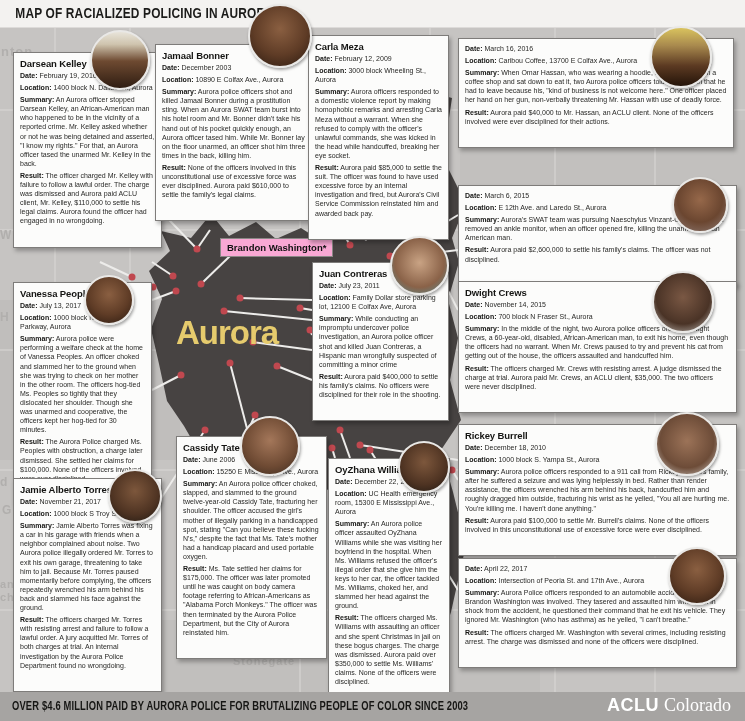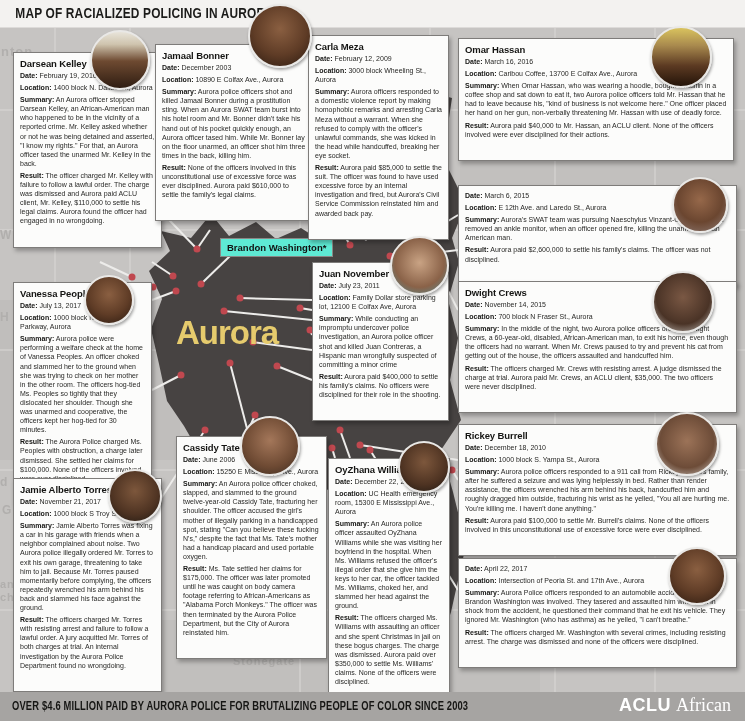--- a/index.html
+++ b/index.html
@@ -24,21 +24,21 @@
   
   svg.layer{position:absolute;left:0;top:0;z-index:2;}
   svg.streets{z-index:0;}
 
   
   .mlabel{position:absolute;color:#b1afad;z-index:1;font-weight:bold;letter-spacing:1px;}
 
   
   .aurora{position:absolute;left:176px;top:314px;z-index:3;font-size:33px;font-weight:700;
        color:#e6cb6d;letter-spacing:-1px;}
-  .callout{position:absolute;left:220px;top:238px;z-index:4;background:#5eead4;color:#111;
+  .callout{position:absolute;left:220px;top:238px;z-index:4;background:#f9a8d4;color:#111;
        font-size:9.5px;font-weight:bold;padding:3px 6px;border:1px solid #8a8886;white-space:nowrap;}
 
   
   .card{position:absolute;z-index:5;background:#fcfcfb;border:1px solid #7e7c7a;
        box-shadow:2px 3px 4px rgba(0,0,0,.28);padding:5px 6px 18px;}
   .card h3{margin:0 0 2px;font-size:9.5px;font-weight:bold;color:#151513;letter-spacing:-.1px;}
   .fld{margin:0 0 3px;font-size:7px;line-height:1.3;color:#282826;}
   .lb{font-weight:bold;color:#151513;}
 
   
@@ -175,21 +175,20 @@
 
   <div class="card" style="left:308px;top:35px;width:127px">
     <h3>Carla Meza</h3>
     <p class="fld"><span class="lb">Date:</span> <span>February 12, 2009</span></p>
     <p class="fld"><span class="lb">Location:</span> <span>3000 block Wheeling St., Aurora</span></p>
     <p class="fld"><span class="lb">Summary:</span> <span>Aurora officers responded to a domestic violence report by making homophobic remarks and arresting Carla Meza without a warrant. When she refused to comply with the officer's unlawful commands, she was kicked in the head while handcuffed, breaking her eye socket.</span></p>
     <p class="fld"><span class="lb">Result:</span> <span>Aurora paid $85,000 to settle the suit. The officer was found to have used excessive force by an internal investigation and fired, but Aurora's Civil Service Commission reinstated him and awarded back pay.</span></p>
   </div>
 
   <div class="card" style="left:458px;top:38px;width:262px">
-    <h3>Omar Hassan</h3>
     <p class="fld"><span class="lb">Date:</span> <span>March 16, 2016</span></p>
     <p class="fld"><span class="lb">Location:</span> <span>Caribou Coffee, 13700 E Colfax Ave., Aurora</span></p>
     <p class="fld"><span class="lb">Summary:</span> <span>When Omar Hassan, who was wearing a hoodie, bought a muffin in a coffee shop and sat down to eat it, two Aurora police officers told Mr. Hassan that he had to leave because his, "kind of business is not welcome here." One officer placed her hand on her gun, non-verbally threatening Mr. Hassan with use of deadly force.</span></p>
     <p class="fld"><span class="lb">Result:</span> <span>Aurora paid $40,000 to Mr. Hassan, an ACLU client. None of the officers involved were ever disciplined for their actions.</span></p>
   </div>
 
   <div class="card" style="left:458px;top:185px;width:265px">
     <p class="fld"><span class="lb">Date:</span> <span>March 6, 2015</span></p>
     <p class="fld"><span class="lb">Location:</span> <span>E 12th Ave. and Laredo St., Aurora</span></p>
     <p class="fld"><span class="lb">Summary:</span> <span>Aurora's SWAT team was pursuing Naeschylus Vinzant-Carter, who had removed an ankle monitor, when an officer opened fire, killing the unarmed African American man.</span></p>
@@ -213,21 +212,21 @@
   </div>
 
   <div class="card" style="left:458px;top:558px;width:265px">
     <p class="fld"><span class="lb">Date:</span> <span>April 22, 2017</span></p>
     <p class="fld"><span class="lb">Location:</span> <span>Intersection of Peoria St. and 17th Ave., Aurora</span></p>
     <p class="fld"><span class="lb">Summary:</span> <span>Aurora Police officers responded to an automobile accident in which Brandon Washington was involved. They tasered and assaulted him when, still in shock from the accident, he questioned their command that he exit his vehicle. They ignored Mr. Washington (who has asthma) as he yelled, "I can't breathe."</span></p>
     <p class="fld"><span class="lb">Result:</span> <span>The officers charged Mr. Washington with several crimes, including resisting arrest. The charge was dismissed and none of the officers were disciplined.</span></p>
   </div>
 
   <div class="card" style="left:312px;top:262px;width:123px">
-    <h3>Juan November</h3>
+    <h3>Juan Contreras</h3>
     <p class="fld"><span class="lb">Date:</span> <span>July 23, 2011</span></p>
     <p class="fld"><span class="lb">Location:</span> <span>Family Dollar store parking lot, 12100 E Colfax Ave, Aurora</span></p>
     <p class="fld"><span class="lb">Summary:</span> <span>While conducting an impromptu undercover police investigation, an Aurora police officer shot and killed Juan Contreras, a Hispanic man wrongfully suspected of committing a minor crime</span></p>
     <p class="fld"><span class="lb">Result:</span> <span>Aurora paid $400,000 to settle his family's claims. No officers were disciplined for their role in the shooting.</span></p>
   </div>
 
   <div class="card" style="left:13px;top:282px;width:125px">
     <h3>Vanessa Peoples</h3>
     <p class="fld"><span class="lb">Date:</span> <span>July 13, 2017</span></p>
     <p class="fld"><span class="lb">Location:</span> <span>1000 block N Del Mar Parkway, Aurora</span></p>
@@ -273,17 +272,17 @@
   <div class="photo ph-i" style="left:240px;top:416px;width:56px;height:56px"></div>
   <div class="photo ph-h" style="left:398px;top:441px;width:48px;height:48px"></div>
 
   <div class="hdr">
     <h1>MAP OF RACIALIZED POLICING IN AURORA</h1>
   </div>
 
   <div class="ftr">
     <div class="line">OVER $4.6 MILLION PAID BY AURORA POLICE FOR BRUTALIZING PEOPLE OF COLOR SINCE 2003</div>
     <div class="org">
-      <span class="b">ACLU</span><span class="r">African</span>
+      <span class="b">ACLU</span><span class="r">Colorado</span>
     </div>
   </div>
 
 </div>
 
 </body></html>

